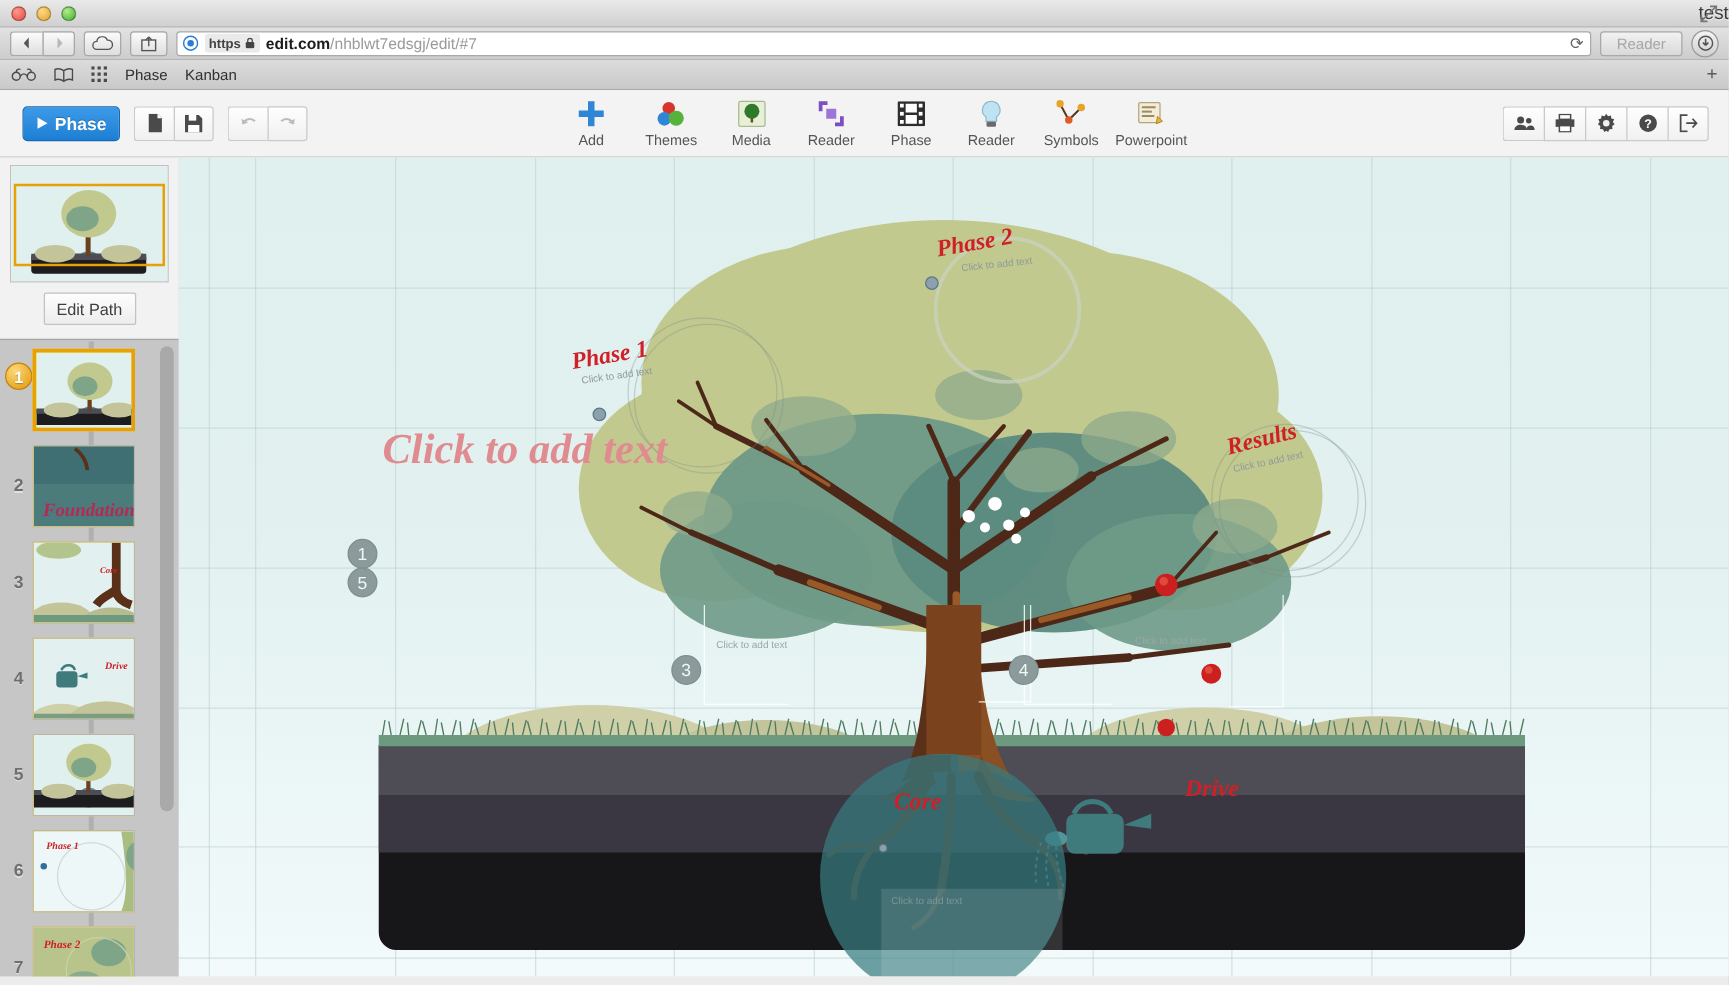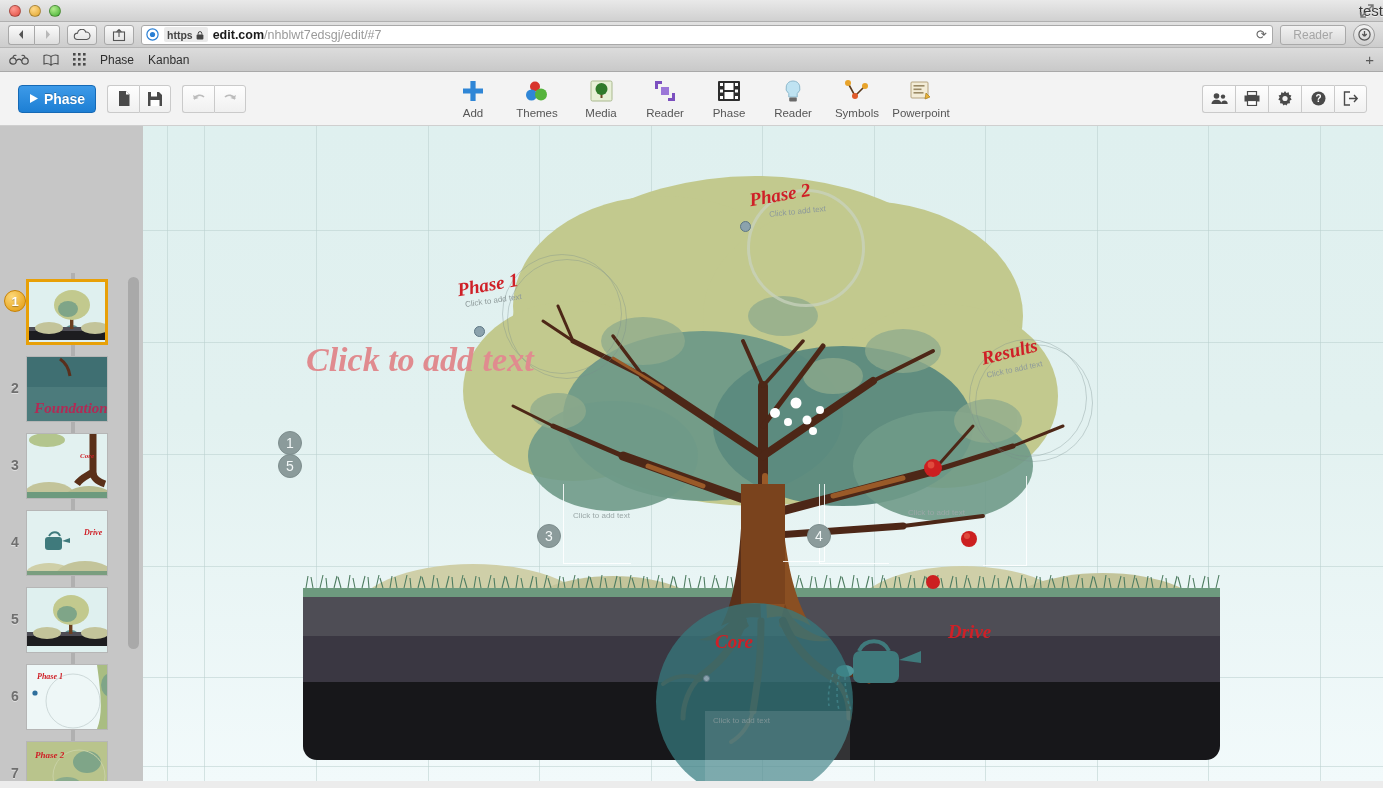--- a/index.html
+++ b/index.html
@@ -524,20 +524,37 @@
             <path d="M6 7.5h8M11 4l3.2 3.5L11 11" fill="none" stroke="#4a4a4a" stroke-width="1.4"></path>
           </svg>
       </div>
     </div>
   </div>
 
   <div class="workspace">
 
     <div class="sidebar">
 
+      <div class="overview-pane">
+        <div class="overview-thumb">
+          <svg width="125" height="92" viewBox="0 0 125 92">
+            <rect width="125" height="92" fill="#dff0ef"></rect>
+            <ellipse cx="62" cy="76" rx="10" ry="8" fill="#2f6f72" opacity=".75"></ellipse>
+            <rect x="16" y="70" width="92" height="16" rx="3" fill="#1d1d20"></rect>
+            <rect x="16" y="70" width="92" height="5" fill="#4e4d55"></rect>
+            <ellipse cx="35" cy="70" rx="16" ry="7" fill="#c3c49a"></ellipse>
+            <ellipse cx="88" cy="70" rx="16" ry="7" fill="#c3c49a"></ellipse>
+            <rect x="59.5" y="44" width="4" height="28" fill="#6b4020"></rect>
+            <ellipse cx="62" cy="38" rx="22" ry="19" fill="#c2c98e"></ellipse>
+            <ellipse cx="57" cy="42" rx="13" ry="10" fill="#7fa588"></ellipse>
+          </svg>
+          <div class="ov-frame"></div>
+        </div>
+        <div class="edit-path-btn">Edit Path</div>
+      </div>
 
       <div class="path-list">
         <div class="path-rail"></div>
 
         <div class="step" style="top:0px;position:absolute;width:143px;height:77px;">
           <div class="step-badge" style="top:17px">1</div>
           <div class="thumb sel" style="top:6px">
             <svg width="86" height="62" viewBox="0 0 86 62">
               <rect width="86" height="62" fill="#dff0ef"></rect>
               <ellipse cx="43" cy="50" rx="8" ry="7" fill="#2f6f72" opacity=".75"></ellipse>

